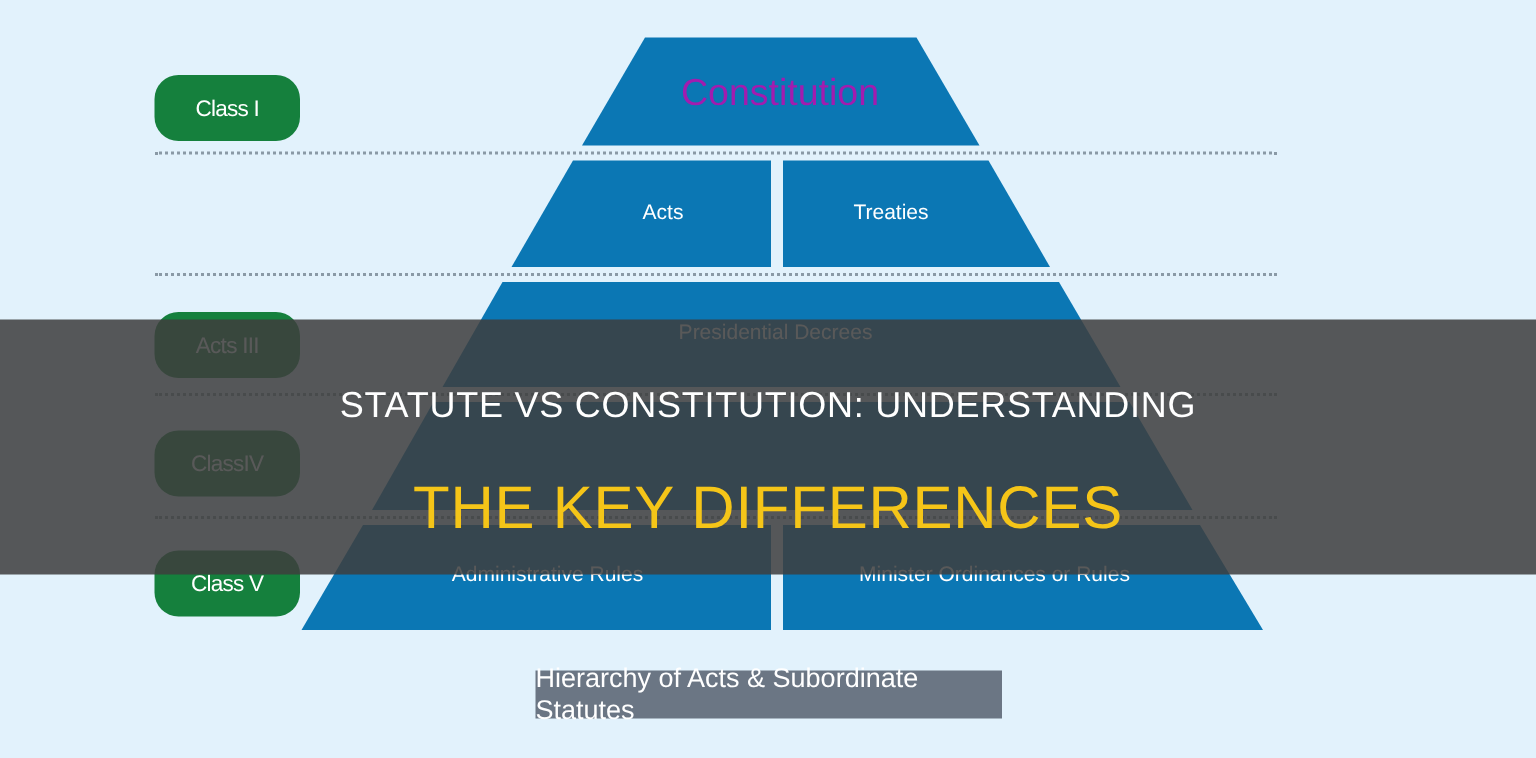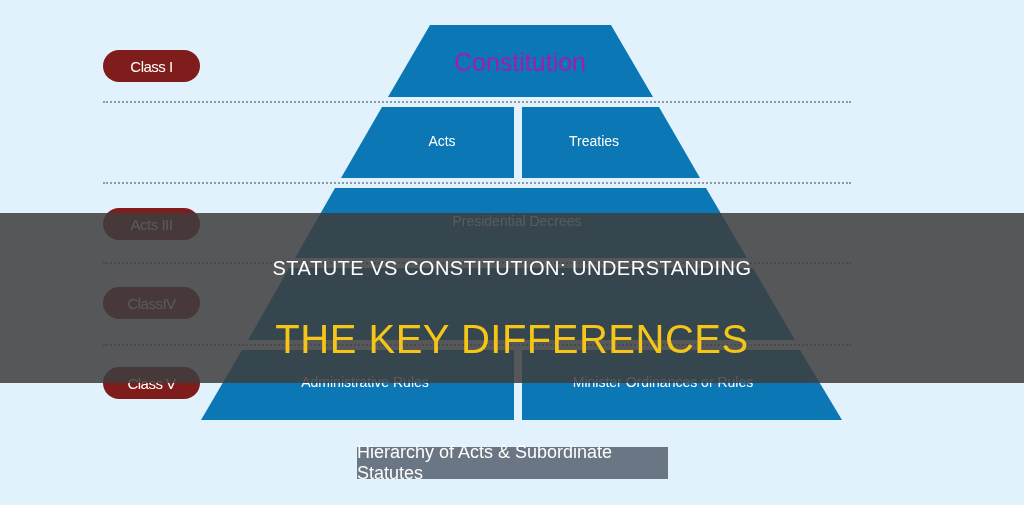--- a/index.html
+++ b/index.html
@@ -4,22 +4,22 @@
 <style>
   html, body { margin: 0; padding: 0; }
   body {
     width: 1024px; height: 505px; overflow: hidden; position: relative;
     background: #e2f2fc;
     font-family: "DejaVu Sans", sans-serif;
   }
   #stage { position: absolute; left: 0; top: 0; width: 1024px; height: 505px; }
   svg.pyr { position: absolute; left: 0; top: 0; }
   .pill {
-    position: absolute; left: 103px; width: 97px; height: 32px;
-    border-radius: 16px; background: #7f1d1d; color: #ffffff;
+    position: absolute; left: 103px; width: 97px; height: 44px;
+    border-radius: 16px; background: #15803d; color: #ffffff;
     font-family: "Liberation Sans", sans-serif; font-size: 15px;
     display: flex; align-items: center; justify-content: center;
     letter-spacing: -0.5px;
   }
   .dots {
     position: absolute; left: 103px; width: 748px; height: 0;
     border-top: 2px dotted #8a9aa6;
   }
   .tier-label {
     position: absolute; color: #ffffff; text-align: center;
@@ -34,21 +34,21 @@
     display: flex; align-items: center; justify-content: center;
   }
   .overlay {
     position: absolute; left: 0; top: 213px; width: 1024px; height: 170px;
     background: rgba(62, 62, 62, 0.86);
   }
   .headline {
     position: absolute; left: 0; width: 1024px; text-align: center;
     font-family: "Liberation Sans", sans-serif; white-space: nowrap;
   }
-  .headline.l1 { top: 257px; font-size: 20px; color: #ffffff; letter-spacing: 0.5px; }
+  .headline.l1 { top: 257px; font-size: 24px; color: #ffffff; letter-spacing: 0.5px; }
   .headline.l2 { top: 301px; font-size: 40px; color: #f5c518; letter-spacing: 0.5px; margin-top: 16px; }
 </style>
 </head>
 <body>
 
 <div id="stage">
 
   <svg class="pyr" width="1024" height="505" viewBox="0 0 1024 505">
     <polygon points="430,25 611,25 653,97 388,97" fill="#0b77b4"></polygon>
     <polygon points="382,107 514,107 514,178 341,178" fill="#0b77b4"></polygon>

